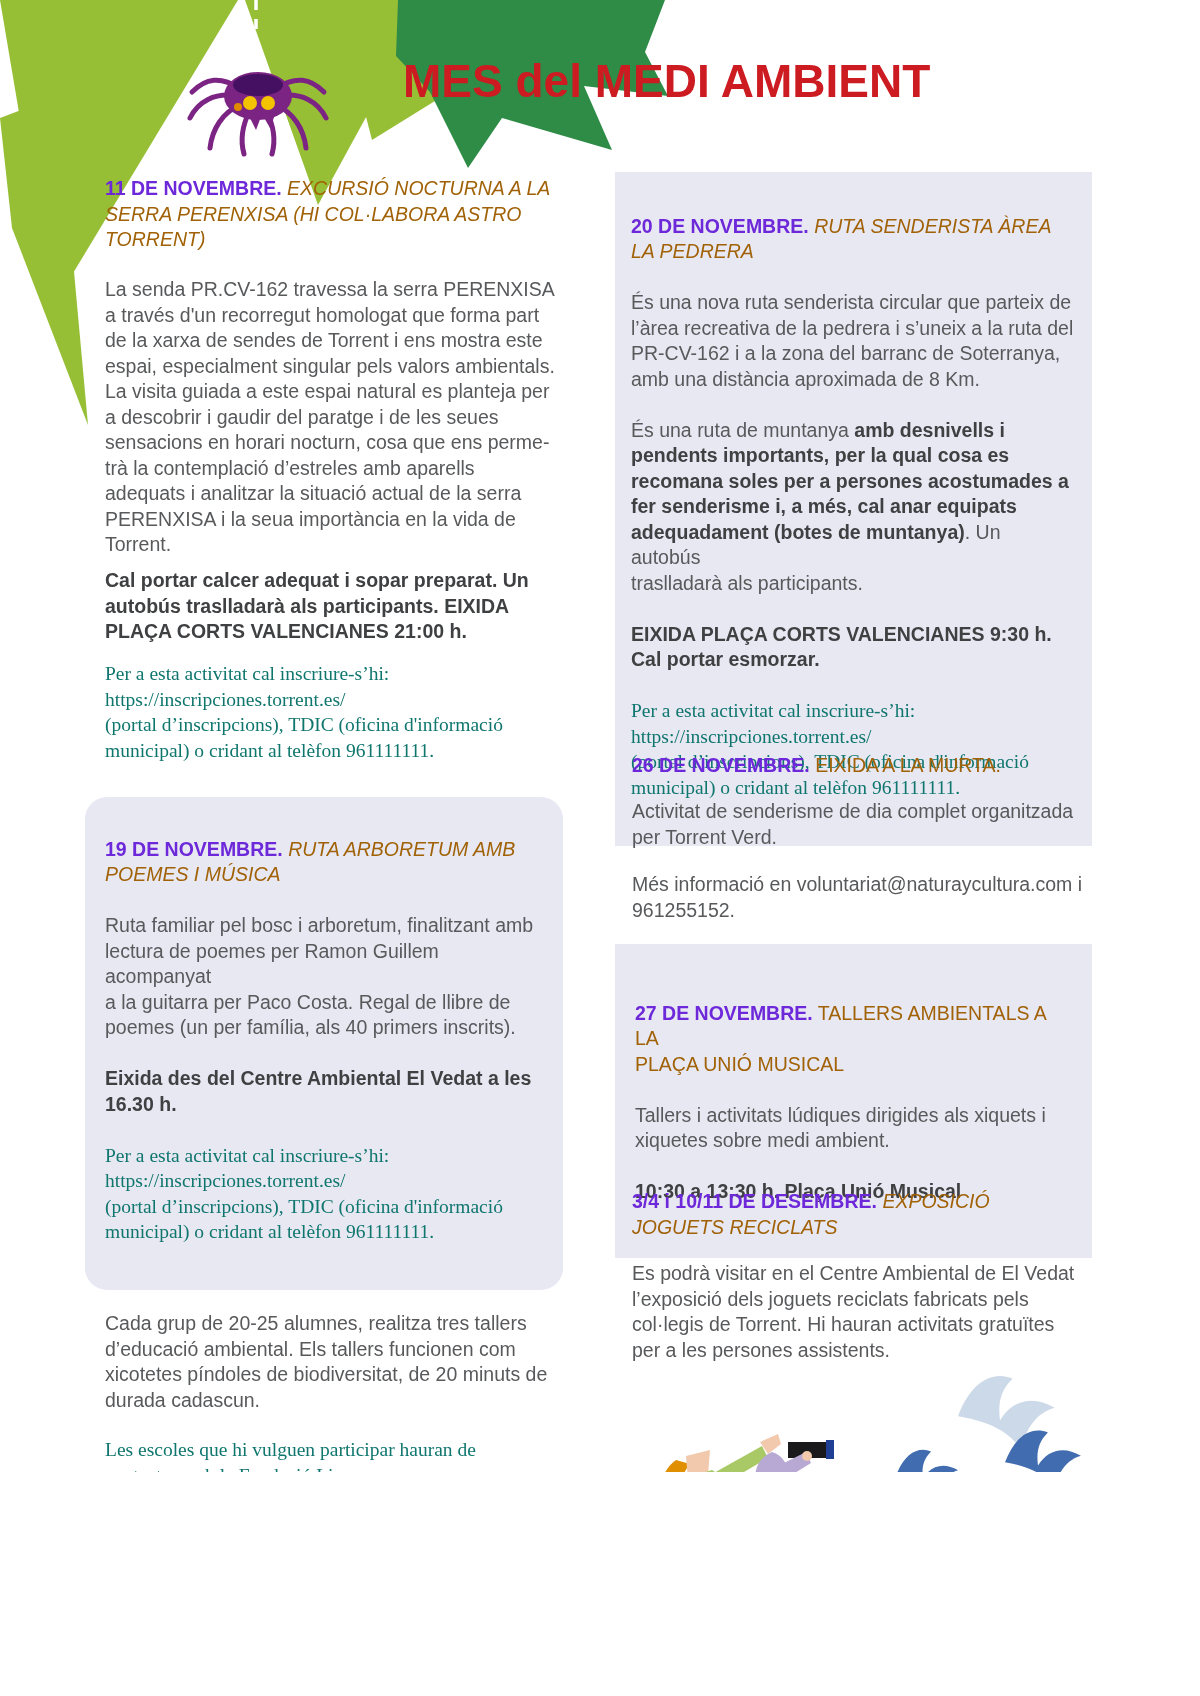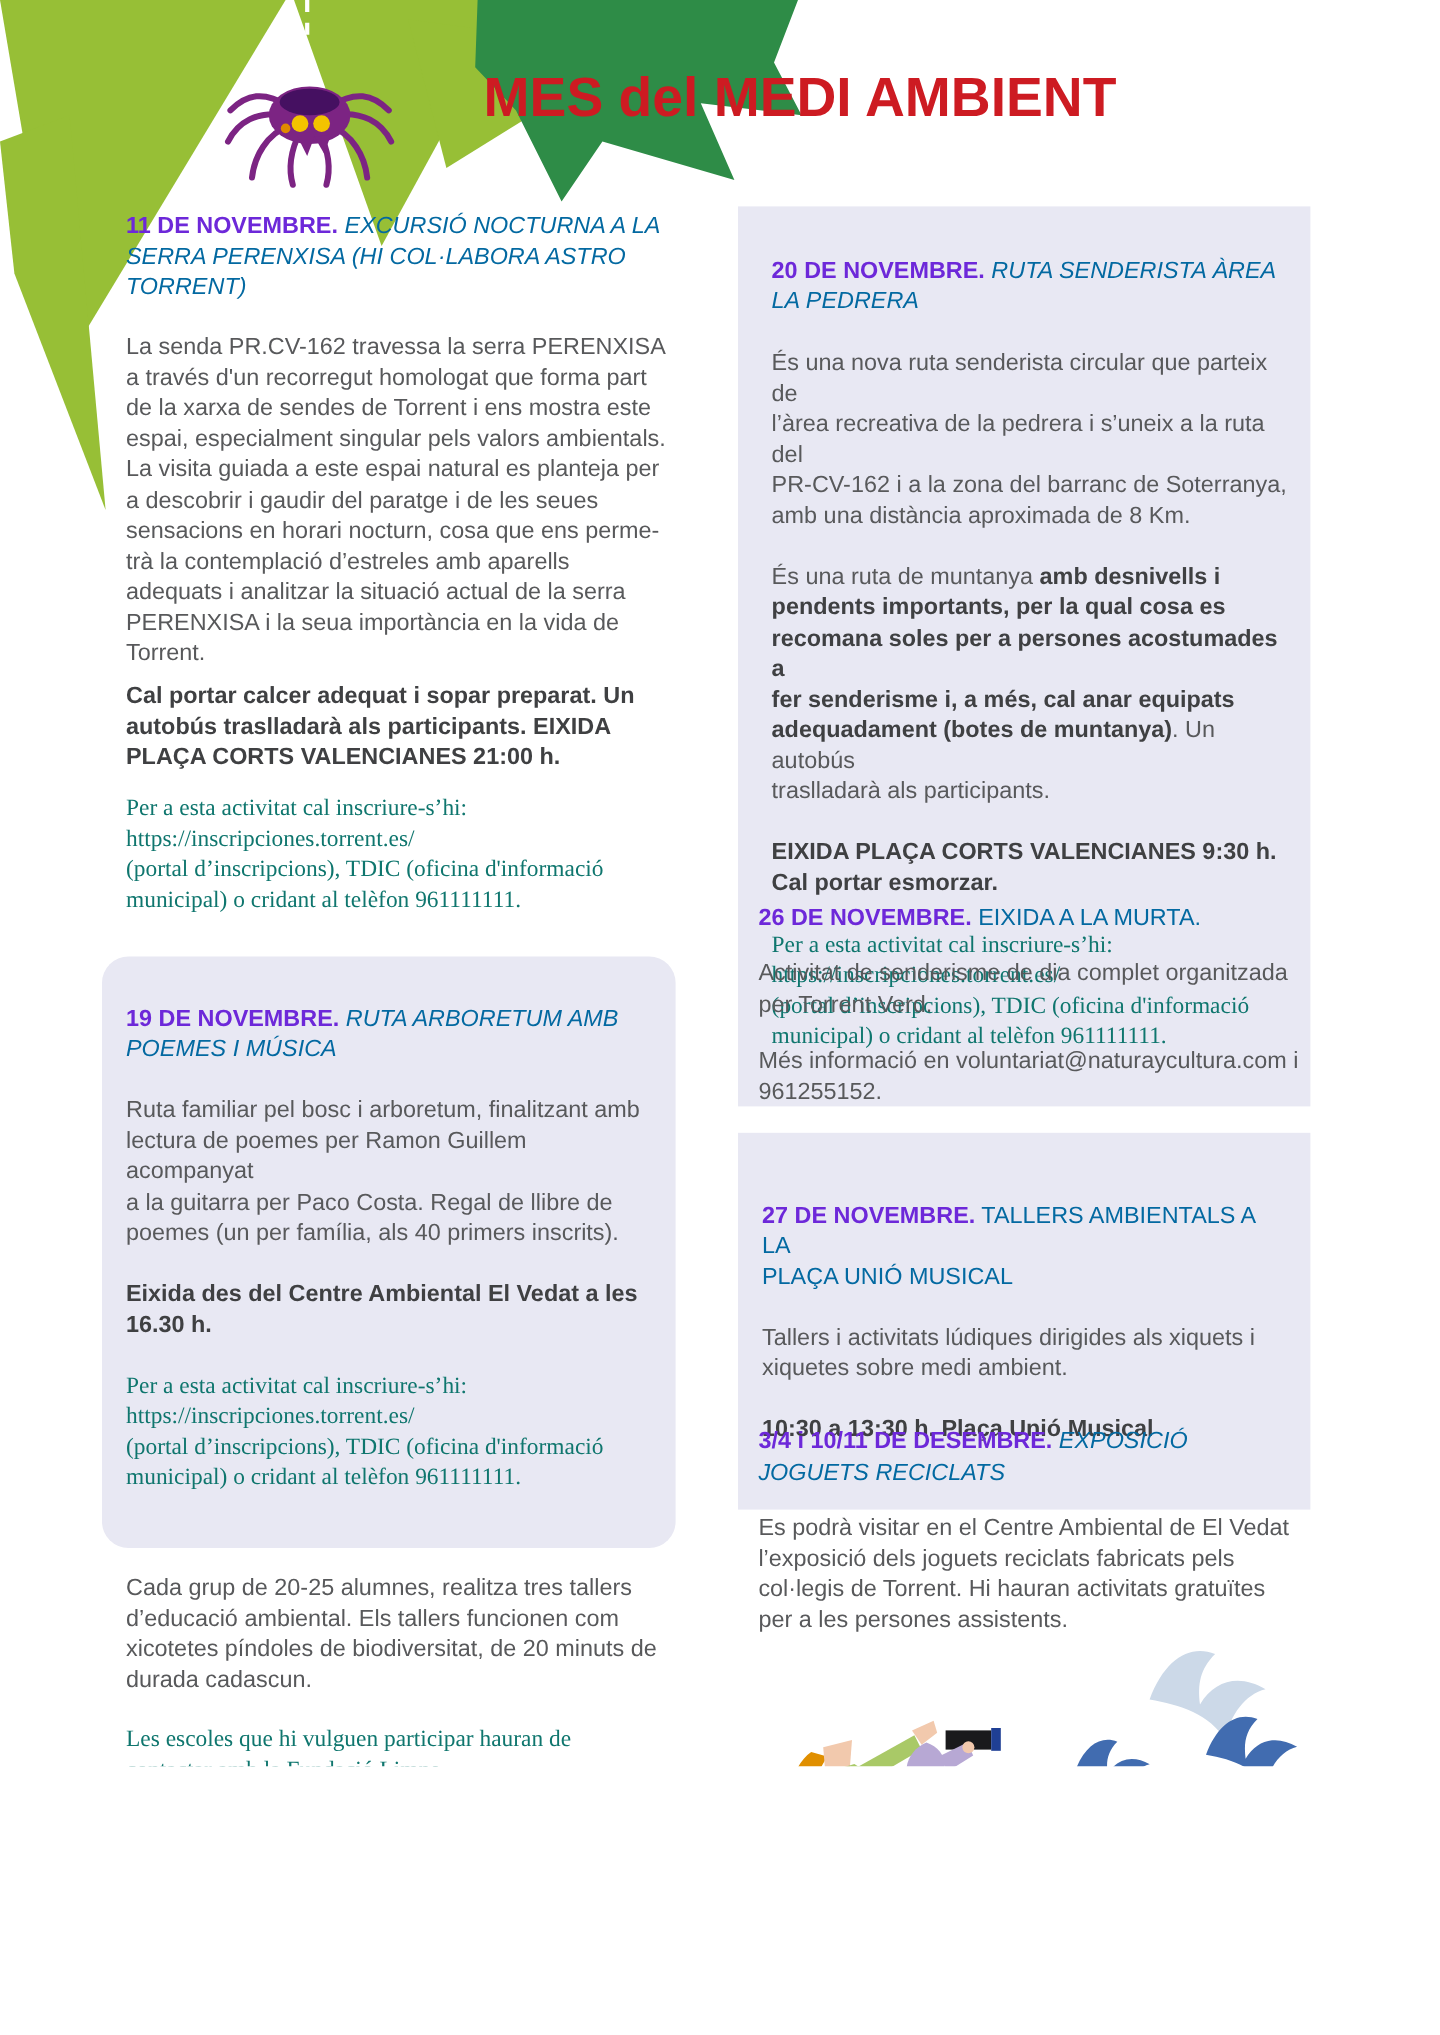--- a/index.html
+++ b/index.html
@@ -4,28 +4,28 @@
 <style>
   html,body { margin:0; padding:0; background:#ffffff; }
   .page { position:relative; width:1200px; height:1472px; background:#ffffff; overflow:hidden;
           font-family:"Liberation Sans", sans-serif; }
   .art { position:absolute; pointer-events:none; }
   .main-title { position:absolute; left:403px; top:54px; font-size:46px; font-weight:bold;
                 color:#cd1b22; letter-spacing:0px; white-space:nowrap; }
   .blk { position:absolute; white-space:pre-line; font-size:19.5px; line-height:25.5px;
          color:#58595b; }
   .date { font-weight:bold; color:#6d28d9; }
-  .ttl  { color:#0369a1; }
+  .ttl  { color:#a16207; }
   .it   { font-style:italic; }
   .bold { font-weight:bold; color:#3f4042; }
   .red  { color:#0f766e;font-family:Liberation Serif, serif; }
   .lav  { position:absolute; background:#e8e8f3; box-sizing:border-box; white-space:pre-line;
           font-size:19.5px; line-height:25.5px; color:#58595b; }
   .lav1L { padding:14px 18px 20px 20px;border-radius:22px; }
-  .lav1R { padding:16px 18px 20px 28px; }
+  .lav1R { padding:16px 18px 20px 16px; }
   .lav2R { padding:31px 18px 28px 20px; }
   .mt16 { margin-top:16px; }
   .mt22 { margin-top:22px; }
   p.par { margin:0; }
 </style>
 </head>
 <body>
 
 <div class="page">
 

